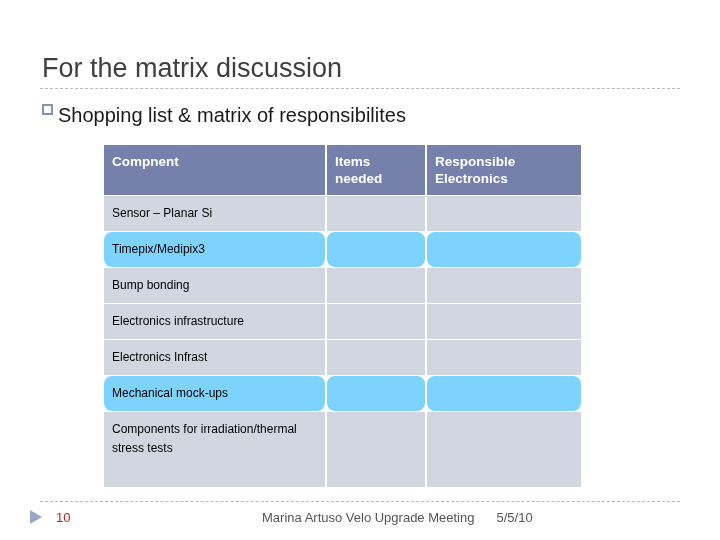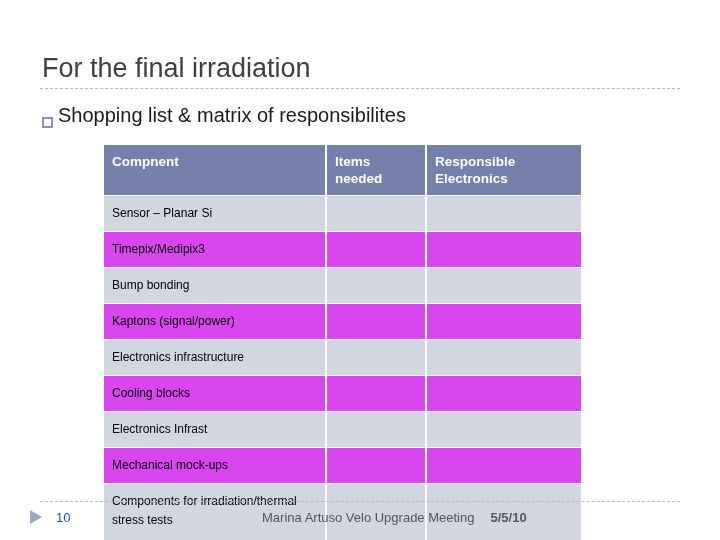--- a/index.html
+++ b/index.html
@@ -37,21 +37,21 @@
     height: 0;
     border-top: 1px dashed #b9b9b9;
   }
 
   
   .bullet-row {
     position: absolute;
     left: 42px;
     top: 103px;
     display: flex;
-    align-items: flex-end;
+    align-items: flex-start;
     white-space: nowrap;
   }
   .bullet-square {
     width: 11px;
     height: 11px;
     border: 2px solid #8591b5;
     background: #ffffff;
     box-sizing: border-box;
     margin-right: 5px;
     flex: 0 0 auto;
@@ -98,21 +98,21 @@
   }
 
   tbody td {
     font-size: 12px;
     line-height: 19px;
     color: #000000;
     padding: 7px 0 7px 8px;
     height: 15px;
   }
   tbody tr.row-dark td  { background: #d2d6e0; }
-  tbody tr.row-light td { background: #d946ef; }
+  tbody tr.row-light td { background: #7dd3fc; border-radius: 8px; }
 
   tbody td.cell-blank { padding: 0; }
 
   tbody tr.row-tall td { height: 59px; }
 
   
   .footer-rule {
     position: absolute;
     left: 40px;
     top: 501px;
@@ -136,40 +136,39 @@
     border-left: 12px solid #9aa6c6;
     border-top: 7px solid transparent;
     border-bottom: 7px solid transparent;
   }
   .footer-slide-number {
     position: absolute;
     left: 56px;
     top: 6px;
     font-size: 13px;
     line-height: 15px;
-    color: #1d4ed8;
+    color: #b91c1c;
   }
   .footer-center {
     position: absolute;
     left: 262px;
     top: 6px;
     font-size: 13px;
     line-height: 15px;
     color: #555555;
     white-space: nowrap;
   }
   .footer-date {
-    margin-left: 16px;
-    font-weight: bold;
+    margin-left: 22px;
   }
 </style>
 </head>
 <body>
 
-<div class="slide-title">For the final irradiation</div>
+<div class="slide-title">For the matrix discussion</div>
 
 <div class="title-rule"></div>
 
 <div class="bullet-row">
   <span class="bullet-square"></span>
   <span class="bullet-text">Shopping list &amp; matrix of responsibilites</span>
 </div>
 
 <table class="matrix-table">
   <colgroup>
@@ -193,32 +192,22 @@
     <tr class="row-light">
       <td>Timepix/Medipix3</td>
       <td class="cell-blank"></td>
       <td class="cell-blank"></td>
     </tr>
     <tr class="row-dark">
       <td>Bump bonding</td>
       <td class="cell-blank"></td>
       <td class="cell-blank"></td>
     </tr>
-    <tr class="row-light">
-      <td>Kaptons  (signal/power)</td>
-      <td class="cell-blank"></td>
-      <td class="cell-blank"></td>
-    </tr>
     <tr class="row-dark">
       <td>Electronics infrastructure</td>
-      <td class="cell-blank"></td>
-      <td class="cell-blank"></td>
-    </tr>
-    <tr class="row-light">
-      <td>Cooling blocks</td>
       <td class="cell-blank"></td>
       <td class="cell-blank"></td>
     </tr>
     <tr class="row-dark">
       <td>Electronics Infrast</td>
       <td class="cell-blank"></td>
       <td class="cell-blank"></td>
     </tr>
     <tr class="row-light">
       <td>Mechanical mock-ups</td>

